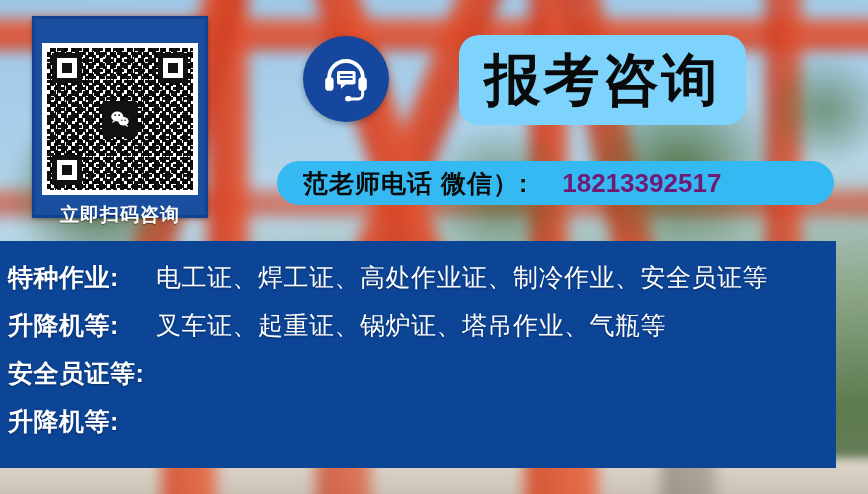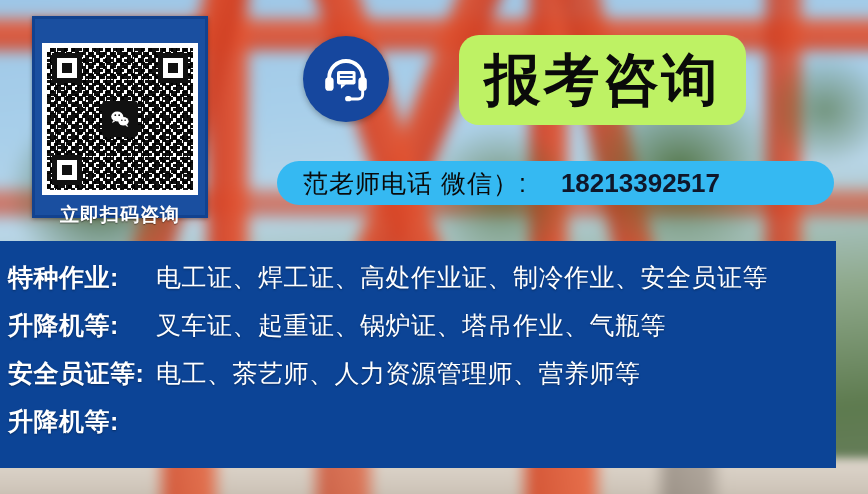--- a/index.html
+++ b/index.html
@@ -136,21 +136,21 @@
     justify-content: center;
     box-shadow: 0 2px 6px rgba(0,0,0,0.3);
   }
   .headset-badge svg { width: 54px; height: 54px; display: block; }
 
   
   .title-pill {
     position: absolute;
     left: 459px; top: 35px;
     width: 287px; height: 90px;
-    background: #bef264;
+    background: #7dd3fc;
     border-radius: 20px;
     display: flex;
     align-items: center;
     justify-content: center;
   }
   .title-pill .title-text {
     color: #0a0a0a;
     font-size: 56px;
     font-weight: bold;
     letter-spacing: 3px;
@@ -165,26 +165,26 @@
     background: #35b9f2;
     border-radius: 22px;
     display: flex;
     align-items: center;
     padding-left: 26px;
     gap: 34px;
   }
   .phone-pill .phone-label {
     color: #0a0a0a;
     font-size: 25px;
-    font-weight: normal;
+    font-weight: bold;
     letter-spacing: 1px;
     white-space: nowrap;
   }
   .phone-pill .phone-number {
-    color: #0f172a;
+    color: #701a75;
     font-size: 26px;
     font-weight: bold;
     letter-spacing: 0px;
     white-space: nowrap;
   }
 
   
   .info-band {
     position: absolute;
     left: 0; top: 241px;
@@ -276,21 +276,20 @@
       <span class="row-value">电工证、焊工证、高处作业证、制冷作业、安全员证等</span>
     </div>
 
     <div class="info-row">
       <span class="row-label">升降机等:</span>
       <span class="row-value">叉车证、起重证、锅炉证、塔吊作业、气瓶等</span>
     </div>
 
     <div class="info-row">
       <span class="row-label">安全员证等:</span>
-      <span class="row-value">电工、茶艺师、人力资源管理师、营养师等</span>
     </div>
 
     <div class="info-row">
       <span class="row-label">升降机等:</span>
     </div>
 
   </div>
 
 </div>
 

